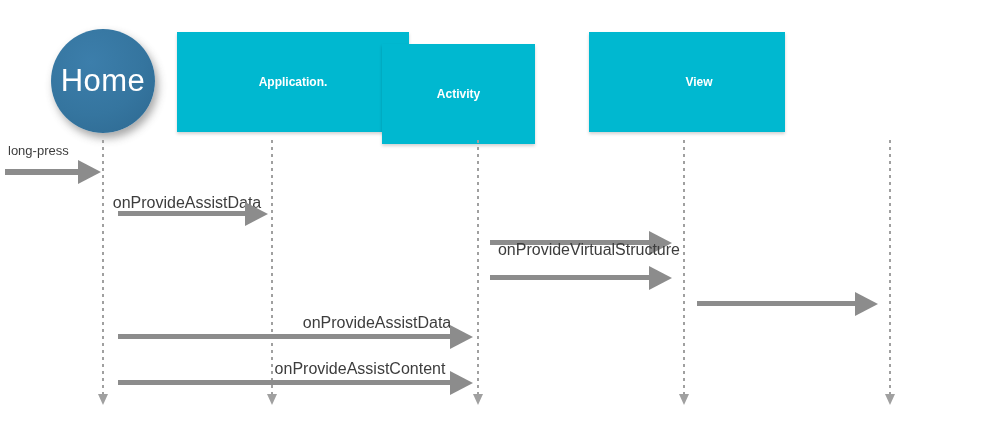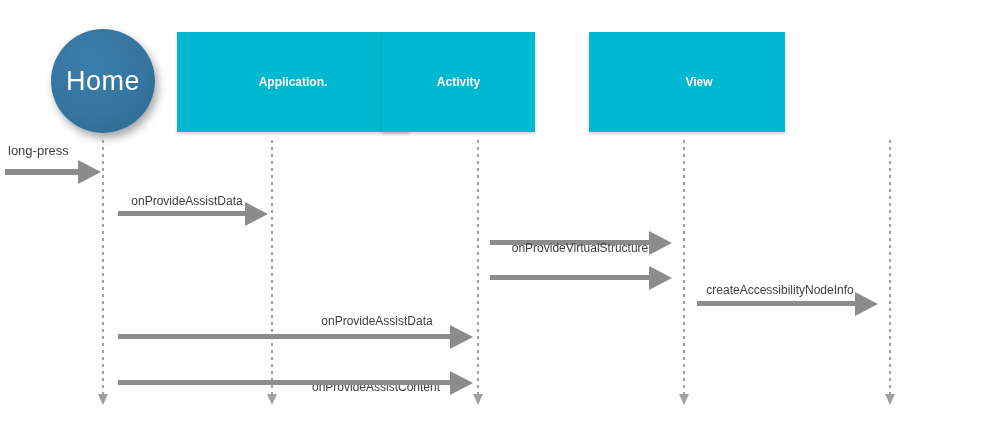--- a/index.html
+++ b/index.html
@@ -24,42 +24,42 @@
     height: 104px;
     border-radius: 50%;
     background: radial-gradient(circle at 38% 32%, #3c7eab 0%, #35759f 55%, #2d6890 100%);
     box-shadow: 3px 5px 8px rgba(60,60,60,0.45);
     display: flex;
     align-items: center;
     justify-content: center;
   }
   .actor-circle .actor-label {
     color: #ffffff;
-    font-size: 27px;
+    font-size: 31px;
     font-weight: 400;
     letter-spacing: 0.5px;
   }
   
   .pbox {
     position: absolute;
     top: 32px;
     height: 100px;
     background: #00b8d0;
     box-shadow: 0 2px 3px rgba(0,0,0,0.18);
     display: flex;
     flex-direction: column;
     align-items: center;
     justify-content: center;
     text-align: center;
     color: #ffffff;
   }
   .pbox .ptitle   { font-size: 12px; font-weight: bold; line-height: 15px; }
   .pbox .psub     { font-size: 12px; font-weight: normal; line-height: 15px; }
   #box-application { left: 177px; width: 232px; }
-  #box-activity    { left: 382px; width: 153px; }
+  #box-activity    { left: 382px; width: 153px; margin-top: 12px; }
   #box-view        { left: 589px; width: 172px; padding-left: 24px; }
   #box-anp         { left: 796px; width: 193px; }
   
   .lifeline {
     position: absolute;
     top: 140px;
     width: 2px;
     height: 254px;
     background: repeating-linear-gradient(to bottom, #a0a0a0 0px, #a0a0a0 3px, transparent 3px, transparent 7px);
   }
@@ -86,53 +86,53 @@
   .head {
     position: absolute;
     width: 0;
     height: 0;
     border-top: 12px solid transparent;
     border-bottom: 12px solid transparent;
     border-left: 23px solid #8c8c8c;
   }
   .msg-label {
     position: absolute;
-    font-size: 12px;
+    font-size: 16px;
     color: #3d3d3d;
     text-align: center;
     white-space: nowrap;
   }
   
   #m1-shaft { left: 5px;   top: 169px; width: 73px;  height: 6px; }
   #m1-head  { left: 78px;  top: 160px; }
   #m1-label { left: 8px;   top: 143px; text-align: left; font-size: 13px; }
   
   #m2-shaft { left: 118px; top: 211px; width: 127px; }
   #m2-head  { left: 245px; top: 202px; }
   #m2-label { left: 87px;  top: 194px; width: 200px; }
   
   #m3-shaft { left: 490px; top: 240px; width: 159px; }
   #m3-head  { left: 649px; top: 231px; }
   #m3-label { left: 480px; top: 221px; width: 200px; }
   
   #m4-shaft { left: 490px; top: 275px; width: 159px; }
   #m4-head  { left: 649px; top: 266px; }
-  #m4-label { left: 480px; top: 241px; width: 200px; }
+  #m4-label { left: 480px; top: 241px; width: 200px; text-align: right; }
   
   #m5-shaft { left: 697px; top: 301px; width: 158px; }
   #m5-head  { left: 855px; top: 292px; }
   #m5-label { left: 680px; top: 283px; width: 200px; }
   
   #m6-shaft { left: 118px; top: 334px; width: 332px; }
   #m6-head  { left: 450px; top: 325px; }
   #m6-label { left: 277px; top: 314px; width: 200px; }
   
   #m7-shaft { left: 118px; top: 380px; width: 332px; }
   #m7-head  { left: 450px; top: 371px; }
-  #m7-label { left: 276px; top: 360px; width: 200px; margin-top: 20px; }
+  #m7-label { left: 260px; top: 360px; width: 200px; }
 </style>
 </head>
 <body>
 
 <div id="canvas">
 
   <div class="actor-circle">
     <span class="actor-label">Home</span>
   </div>
 
@@ -166,21 +166,20 @@
   <div class="shaft" id="m2-shaft"></div>
   <div class="head" id="m2-head"></div>
 
   <div class="shaft" id="m3-shaft"></div>
   <div class="head" id="m3-head"></div>
 
   <div class="msg-label" id="m4-label">onProvideVirtualStructure</div>
   <div class="shaft" id="m4-shaft"></div>
   <div class="head" id="m4-head"></div>
 
-  <div class="msg-label" id="m5-label">createAccessibilityNodeInfo</div>
   <div class="shaft" id="m5-shaft"></div>
   <div class="head" id="m5-head"></div>
 
   <div class="msg-label" id="m6-label">onProvideAssistData</div>
   <div class="shaft" id="m6-shaft"></div>
   <div class="head" id="m6-head"></div>
 
   <div class="msg-label" id="m7-label">onProvideAssistContent</div>
   <div class="shaft" id="m7-shaft"></div>
   <div class="head" id="m7-head"></div>

